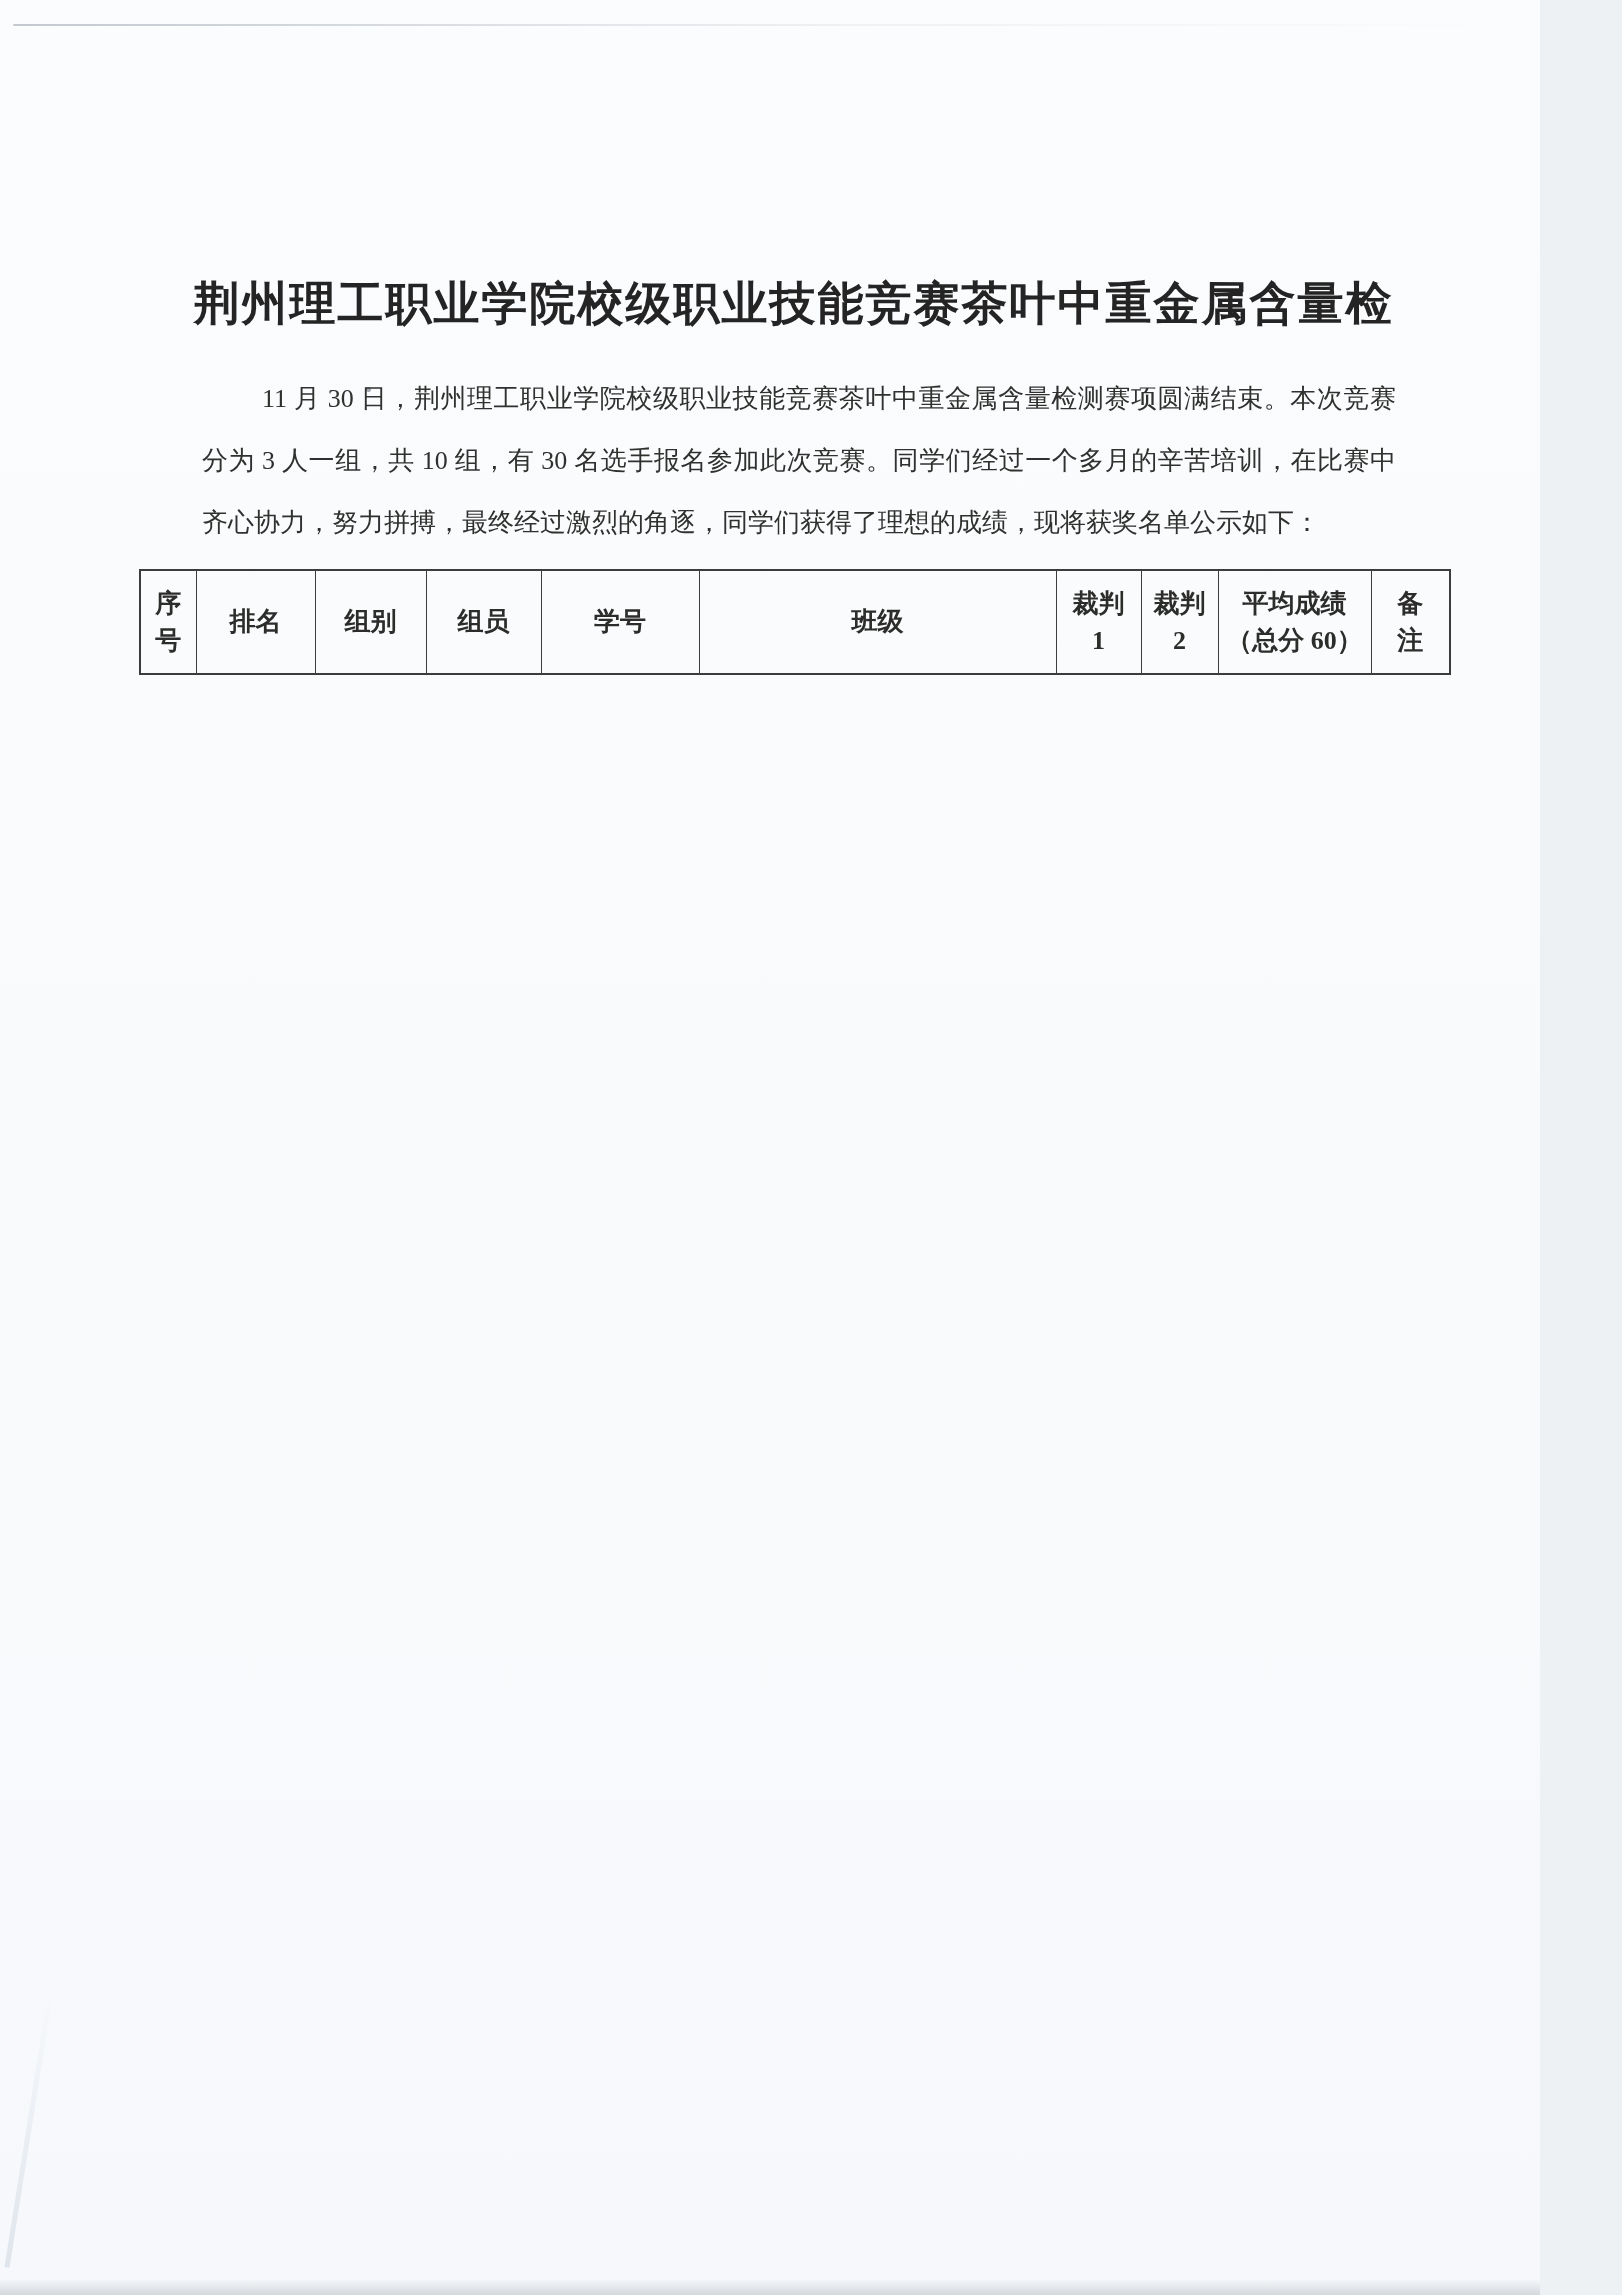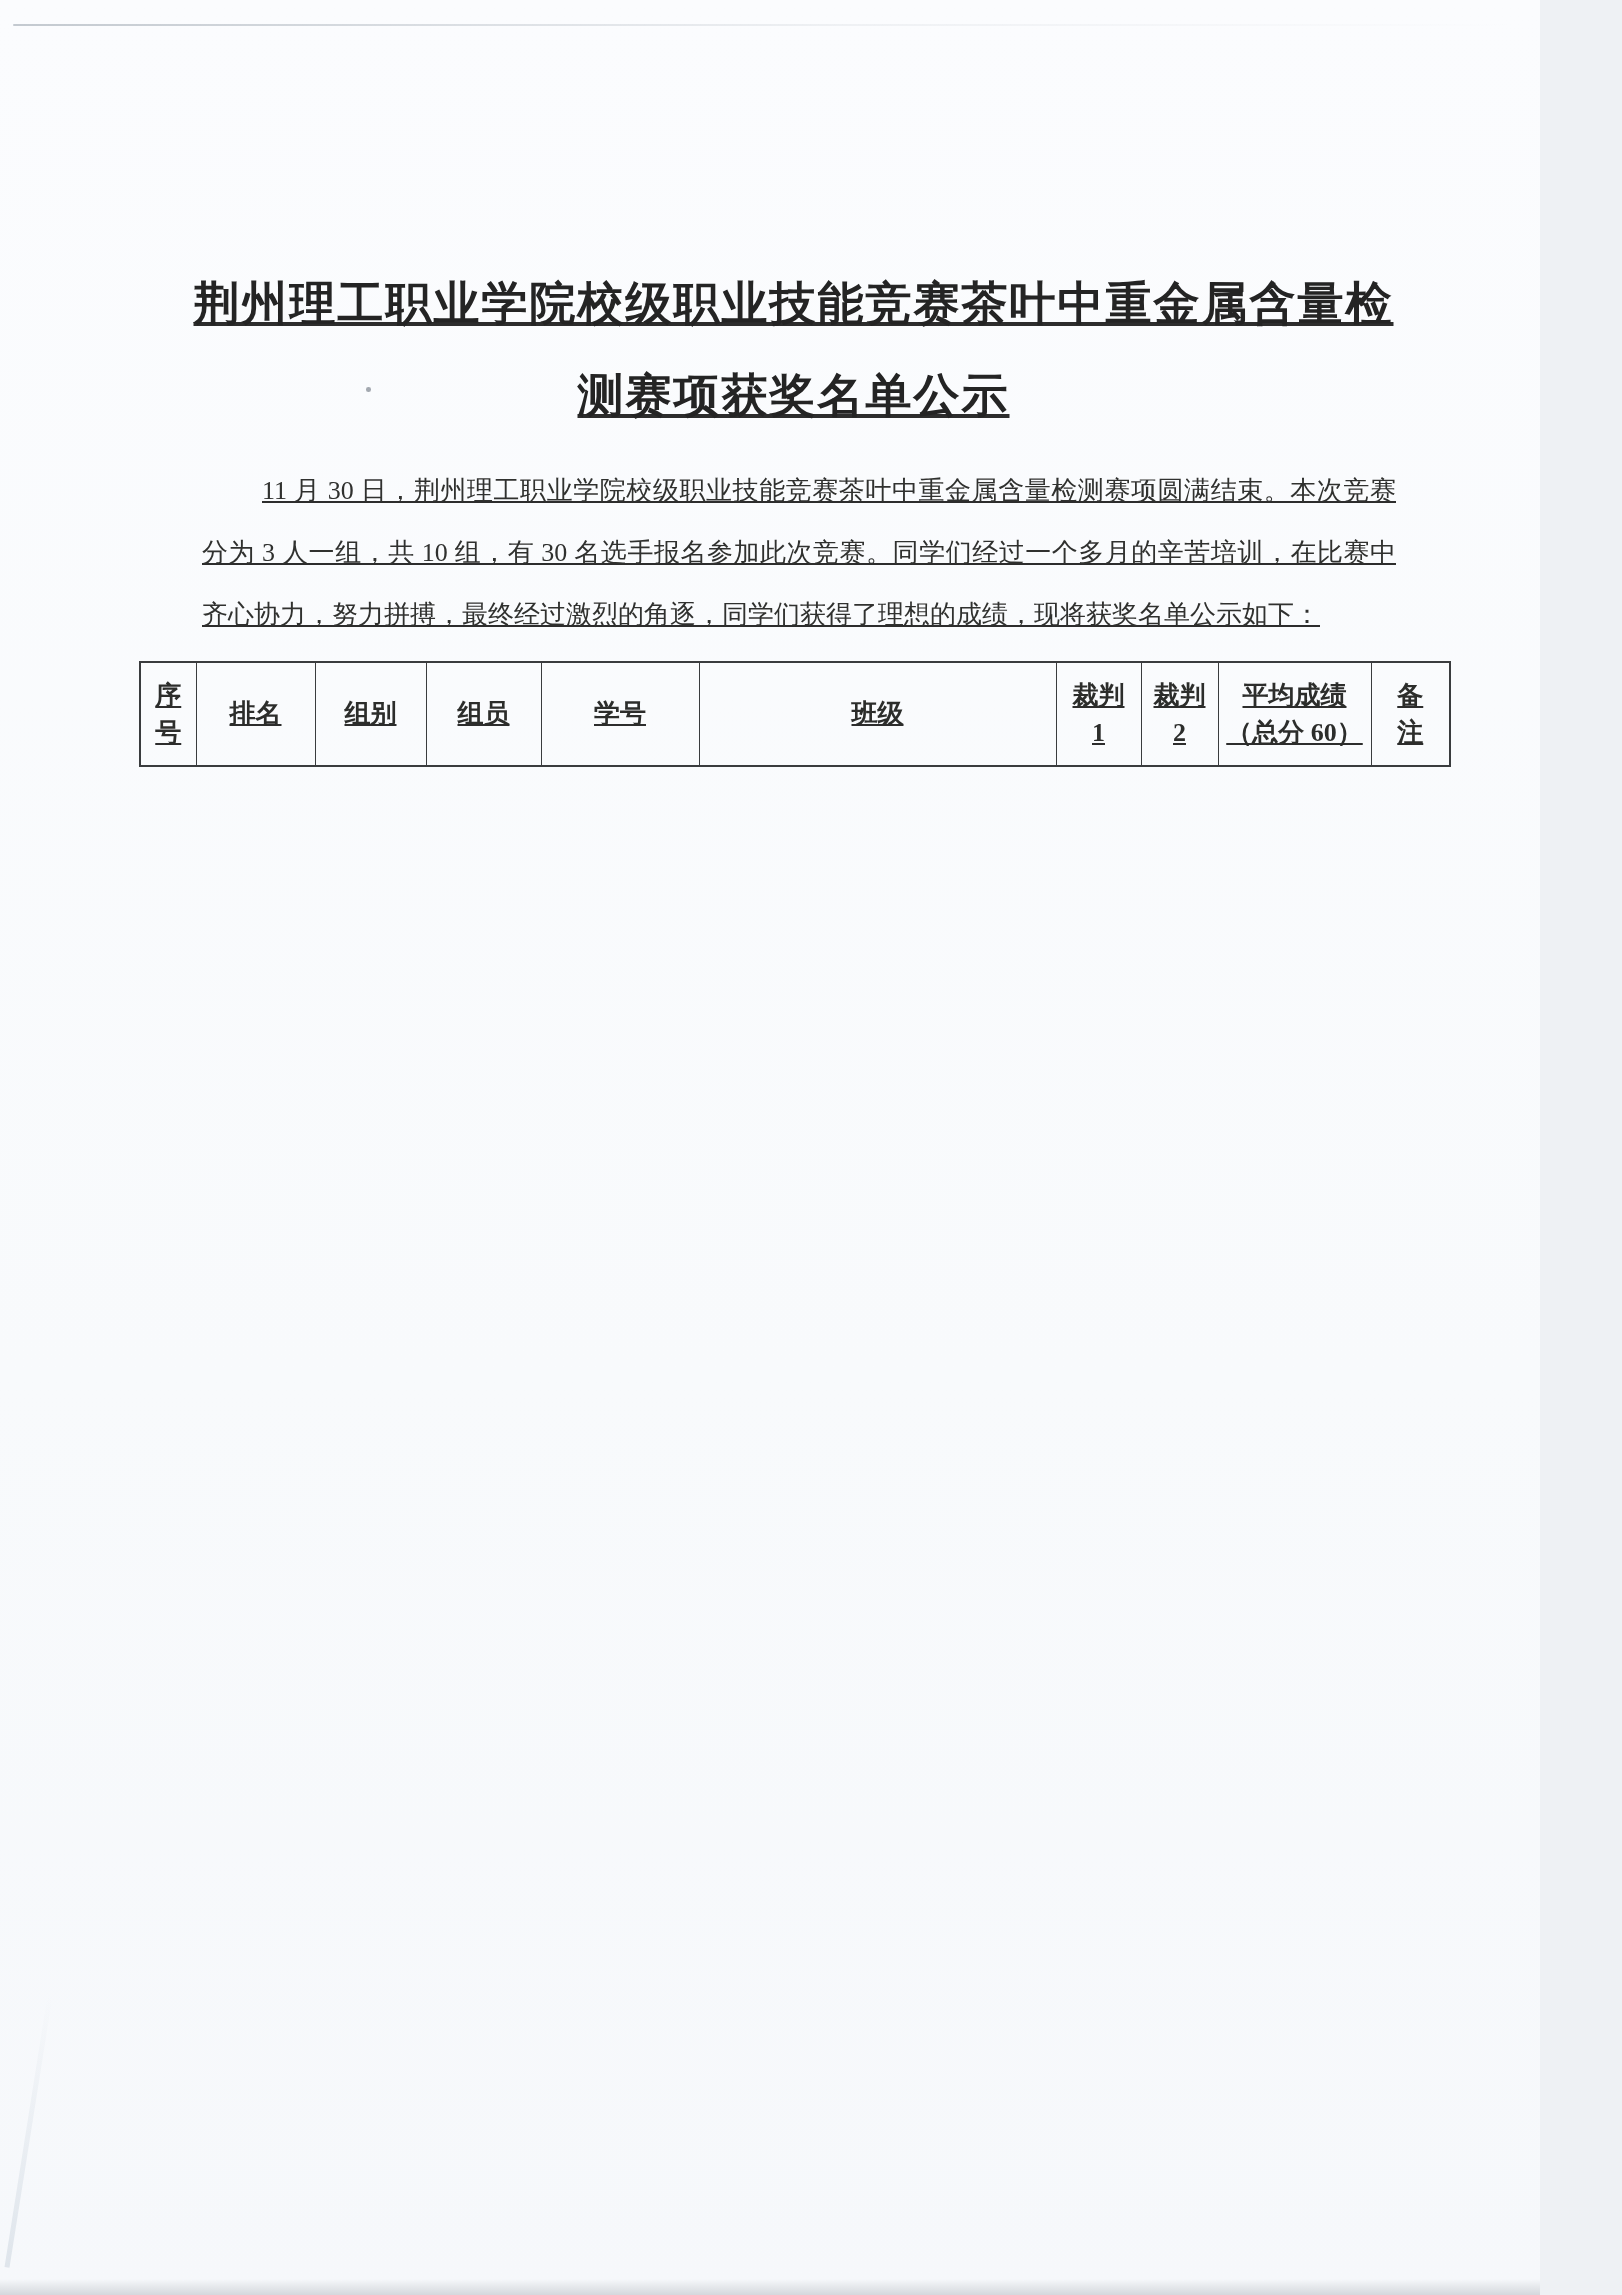--- a/index.html
+++ b/index.html
@@ -7,21 +7,20 @@
     width:1623px; height:2295px;
     background:#eef1f4;
     font-family:"Liberation Serif","DejaVu Serif",serif;
   }
   .page {
     position:relative;
     width:1540px; height:2295px;
     background:linear-gradient(180deg,#fbfcfe 0%,#f8fafc 60%,#f6f8fb 100%);
     color:#2d2d2d;
     overflow:hidden;
-    text-decoration:underline;
   }
   
   .edge-top {
     position:absolute; top:23.6px; left:13px; width:1505px; height:2px;
     background:linear-gradient(90deg, rgba(150,160,170,.55), rgba(150,160,170,.12) 55%, rgba(150,160,170,0));
     border-radius:1.3px;
   }
   .edge-bottom {
     position:absolute; bottom:0; left:0; width:100%; height:15.7px;
     background:linear-gradient(180deg, rgba(90,100,110,0), rgba(90,100,110,.22));
@@ -85,21 +84,20 @@
 <body>
 
 <div class="page">
   <div class="edge-top"></div>
   <div class="crease"></div>
   <div class="speck"></div>
 
   <div class="content">
     <h1 class="doc-title">
       <div>荆州理工职业学院校级职业技能竞赛茶叶中重金属含量检</div>
-      <div>测赛项获奖名单公示</div>
     </h1>
 
     <p class="intro">11 月 30 日，荆州理工职业学院校级职业技能竞赛茶叶中重金属含量检测赛项圆满结束。本次竞赛分为 3 人一组，共 10 组，有 30 名选手报名参加此次竞赛。同学们经过一个多月的辛苦培训，在比赛中齐心协力，努力拼搏，最终经过激烈的角逐，同学们获得了理想的成绩，现将获奖名单公示如下：</p>
 
     <div class="tablewrap">
       <table class="results">
         <colgroup>
           <col class="c-no">
             <col class="c-rank">
             <col class="c-group">

